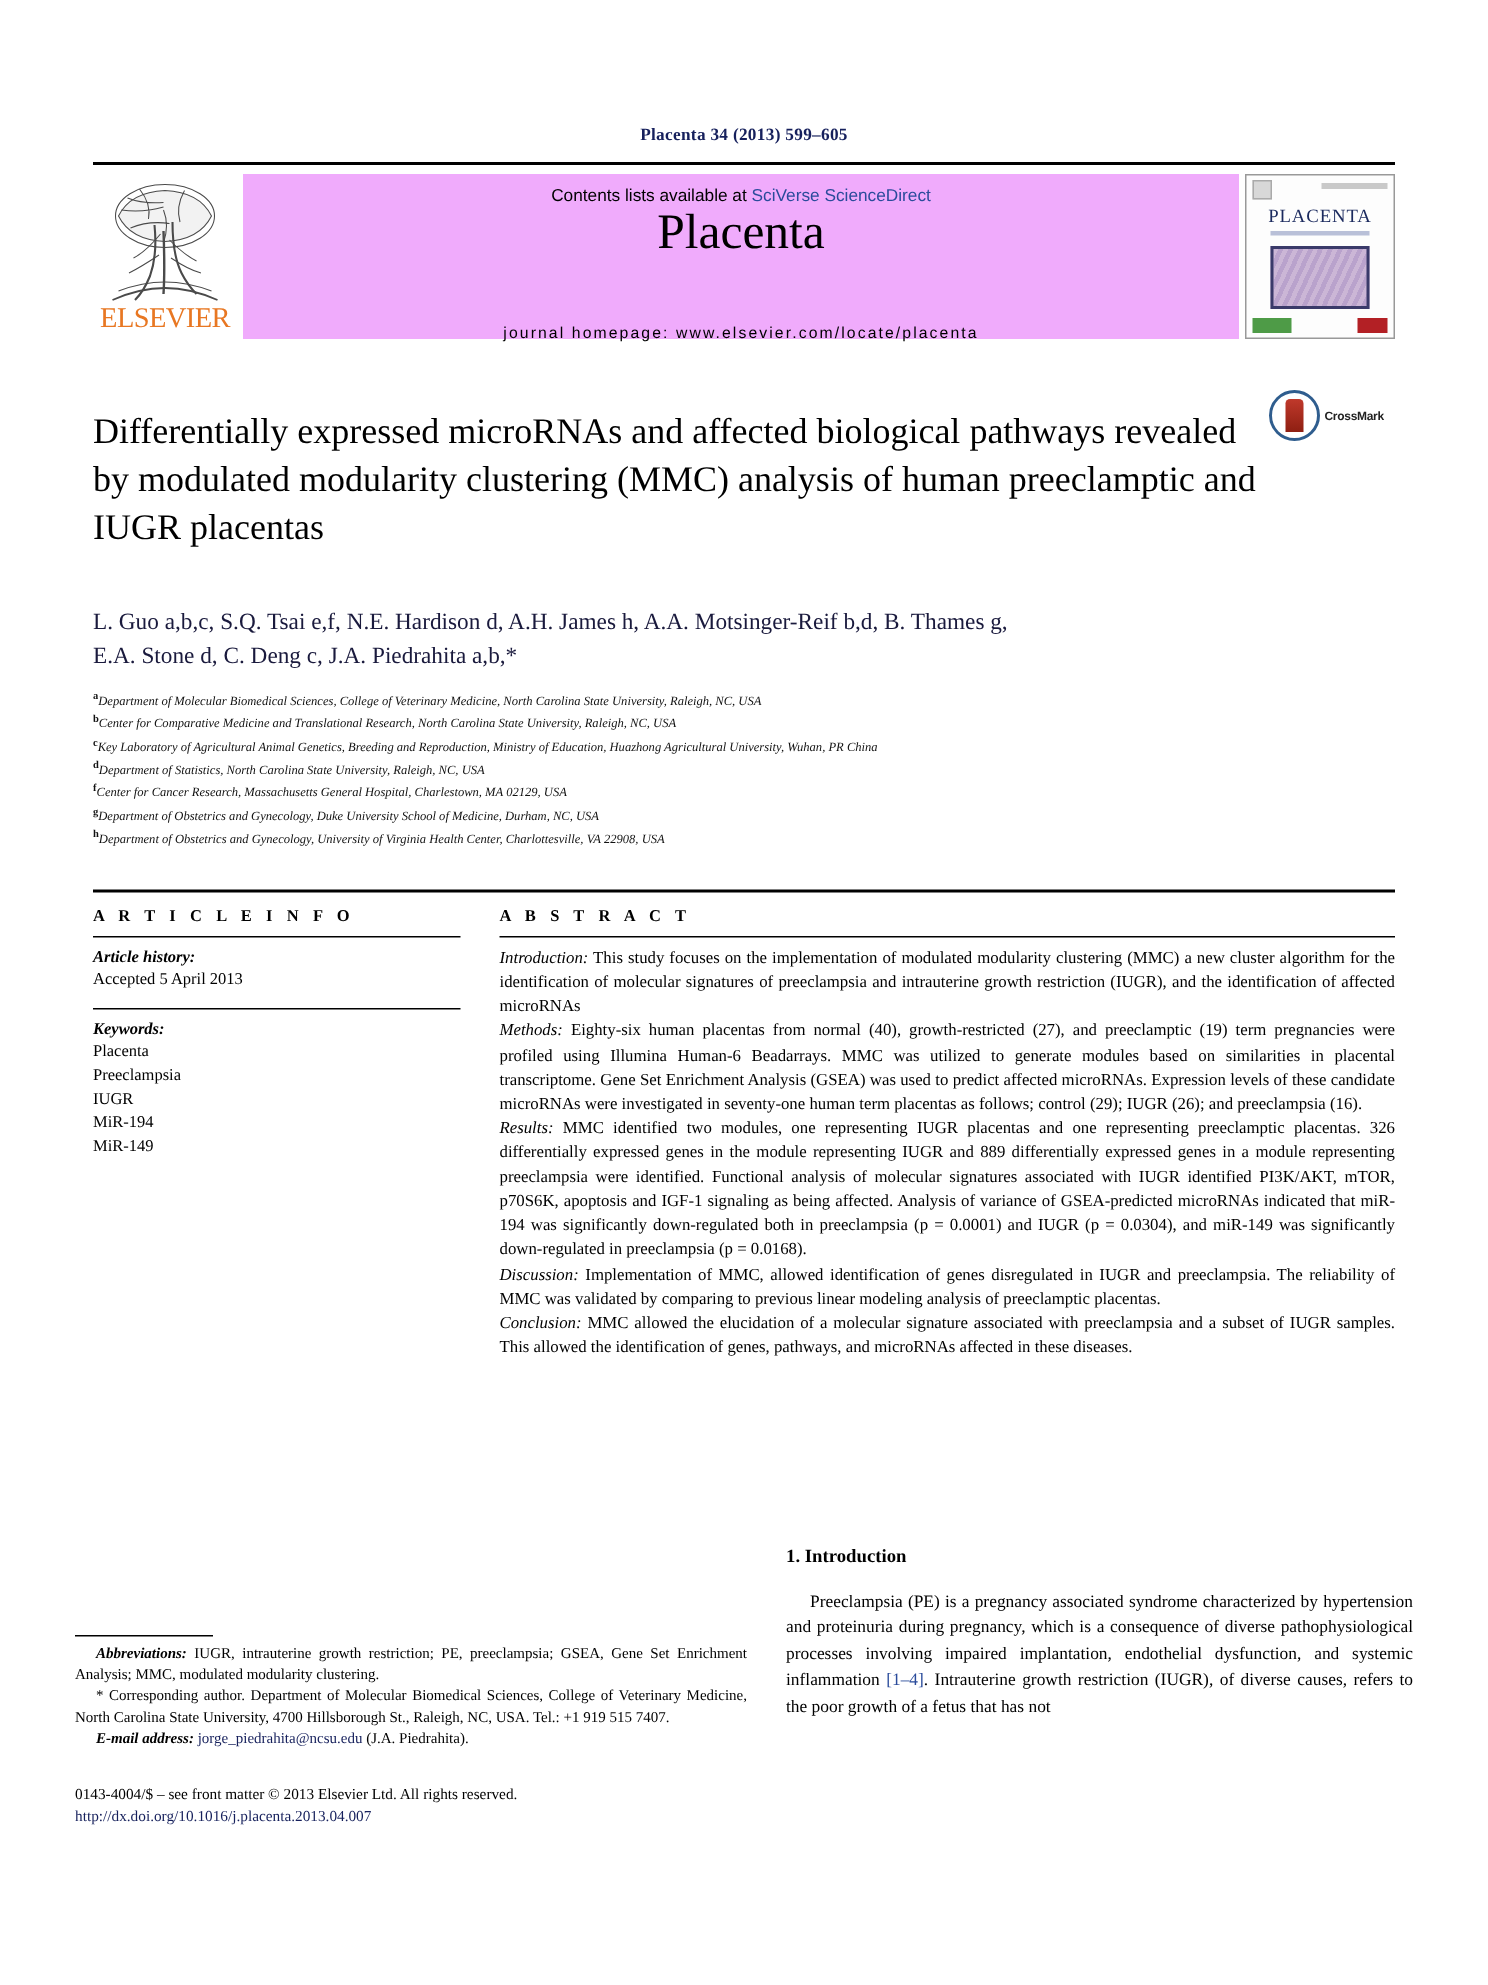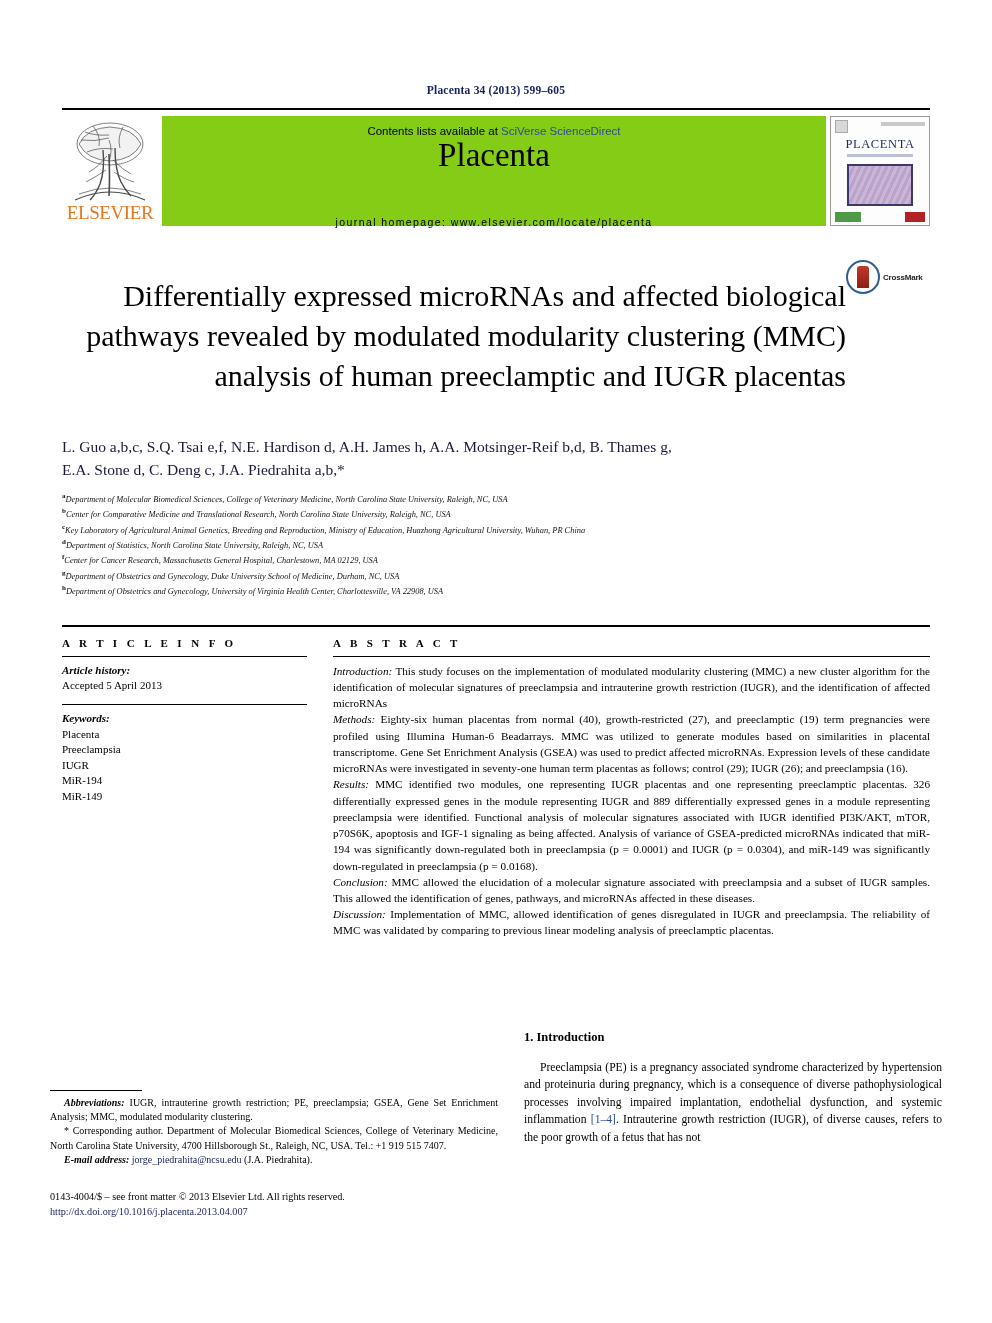--- a/index.html
+++ b/index.html
@@ -47,21 +47,21 @@
   .elsevier-word {
     font-family: "Liberation Serif", serif;
     font-size: 19px;
     letter-spacing: -0.4px;
     color: #E87722;
     font-weight: 400;
     margin-top: -2px;
   }
   .header-center {
     flex:1;
-    background: #84cc16;
+    background: #f0abfc;
     display:flex;
     flex-direction:column;
     justify-content:space-between;
     align-items:center;
     padding: 9px 0 9px 0;
     margin-left: 4px;
   }
   .contents-line {
     font-family: "Liberation Sans", sans-serif;
     font-size: 11.5px;
@@ -109,26 +109,25 @@
   .cover-red { width:20px; height:10px; background:#b32025; }
 
   
   .title-block {
     margin: 30px 50px 0 50px;
     display:flex;
     align-items:flex-start;
   }
   .paper-title {
     flex:1;
-    font-size: 30px;
+    font-size: 24px;
     line-height: 1.34;
     font-weight: 400;
     color:#000;
     font-family:"Liberation Serif", serif;
-    text-align:right;
   }
   .crossmark {
     flex:0 0 84px;
     display:flex;
     align-items:center;
     gap:3px;
     margin-top:4px;
   }
   .cm-circle {
     width:34px;height:34px;border-radius:50%;
@@ -314,22 +313,22 @@
       </div>
     </div>
 
     <div class="col-abs">
       <div class="sec-head">A B S T R A C T</div>
       <div class="rule"></div>
       <div class="abs-body">
         <p><span class="lead">Introduction:</span><span> This study focuses on the implementation of modulated modularity clustering (MMC) a new cluster algorithm for the identification of molecular signatures of preeclampsia and intrauterine growth restriction (IUGR), and the identification of affected microRNAs</span></p>
         <p><span class="lead">Methods:</span><span> Eighty-six human placentas from normal (40), growth-restricted (27), and preeclamptic (19) term pregnancies were profiled using Illumina Human-6 Beadarrays. MMC was utilized to generate modules based on similarities in placental transcriptome. Gene Set Enrichment Analysis (GSEA) was used to predict affected microRNAs. Expression levels of these candidate microRNAs were investigated in seventy-one human term placentas as follows; control (29); IUGR (26); and preeclampsia (16).</span></p>
         <p><span class="lead">Results:</span><span> MMC identified two modules, one representing IUGR placentas and one representing preeclamptic placentas. 326 differentially expressed genes in the module representing IUGR and 889 differentially expressed genes in a module representing preeclampsia were identified. Functional analysis of molecular signatures associated with IUGR identified PI3K/AKT, mTOR, p70S6K, apoptosis and IGF-1 signaling as being affected. Analysis of variance of GSEA-predicted microRNAs indicated that miR-194 was significantly down-regulated both in preeclampsia (p = 0.0001) and IUGR (p = 0.0304), and miR-149 was significantly down-regulated in preeclampsia (p = 0.0168).</span></p>
+        <p><span class="lead">Discussion:</span><span> Implementation of MMC, allowed identification of genes disregulated in IUGR and preeclampsia. The reliability of MMC was validated by comparing to previous linear modeling analysis of preeclamptic placentas.</span></p>
         <p><span class="lead">Conclusion:</span><span> MMC allowed the elucidation of a molecular signature associated with preeclampsia and a subset of IUGR samples. This allowed the identification of genes, pathways, and microRNAs affected in these diseases.</span></p>
-        <p><span class="lead">Discussion:</span><span> Implementation of MMC, allowed identification of genes disregulated in IUGR and preeclampsia. The reliability of MMC was validated by comparing to previous linear modeling analysis of preeclamptic placentas.</span></p>
       </div>
     </div>
   </div>
 
   <div class="bottom">
 
     <div class="bl">
       <div class="footnote-rule"></div>
       <div class="footnotes">
         <p class="ind"><span class="it">Abbreviations:</span><span> IUGR, intrauterine growth restriction; PE, preeclampsia; GSEA, Gene Set Enrichment Analysis; MMC, modulated modularity clustering.</span></p>

